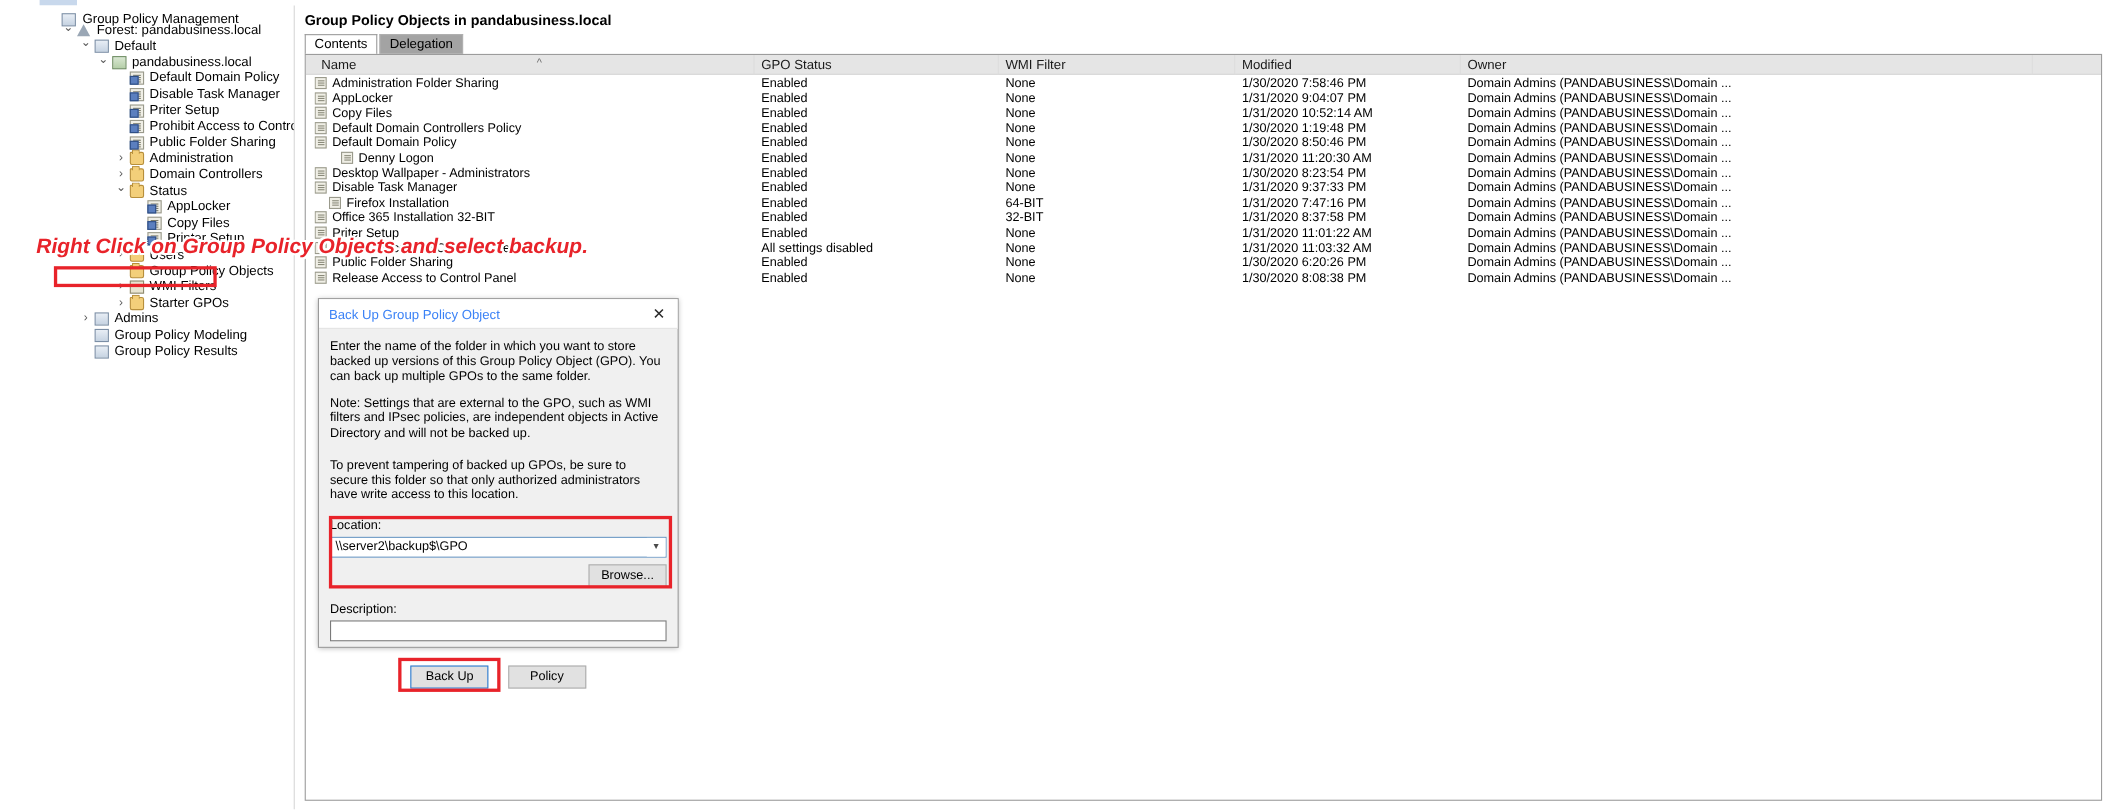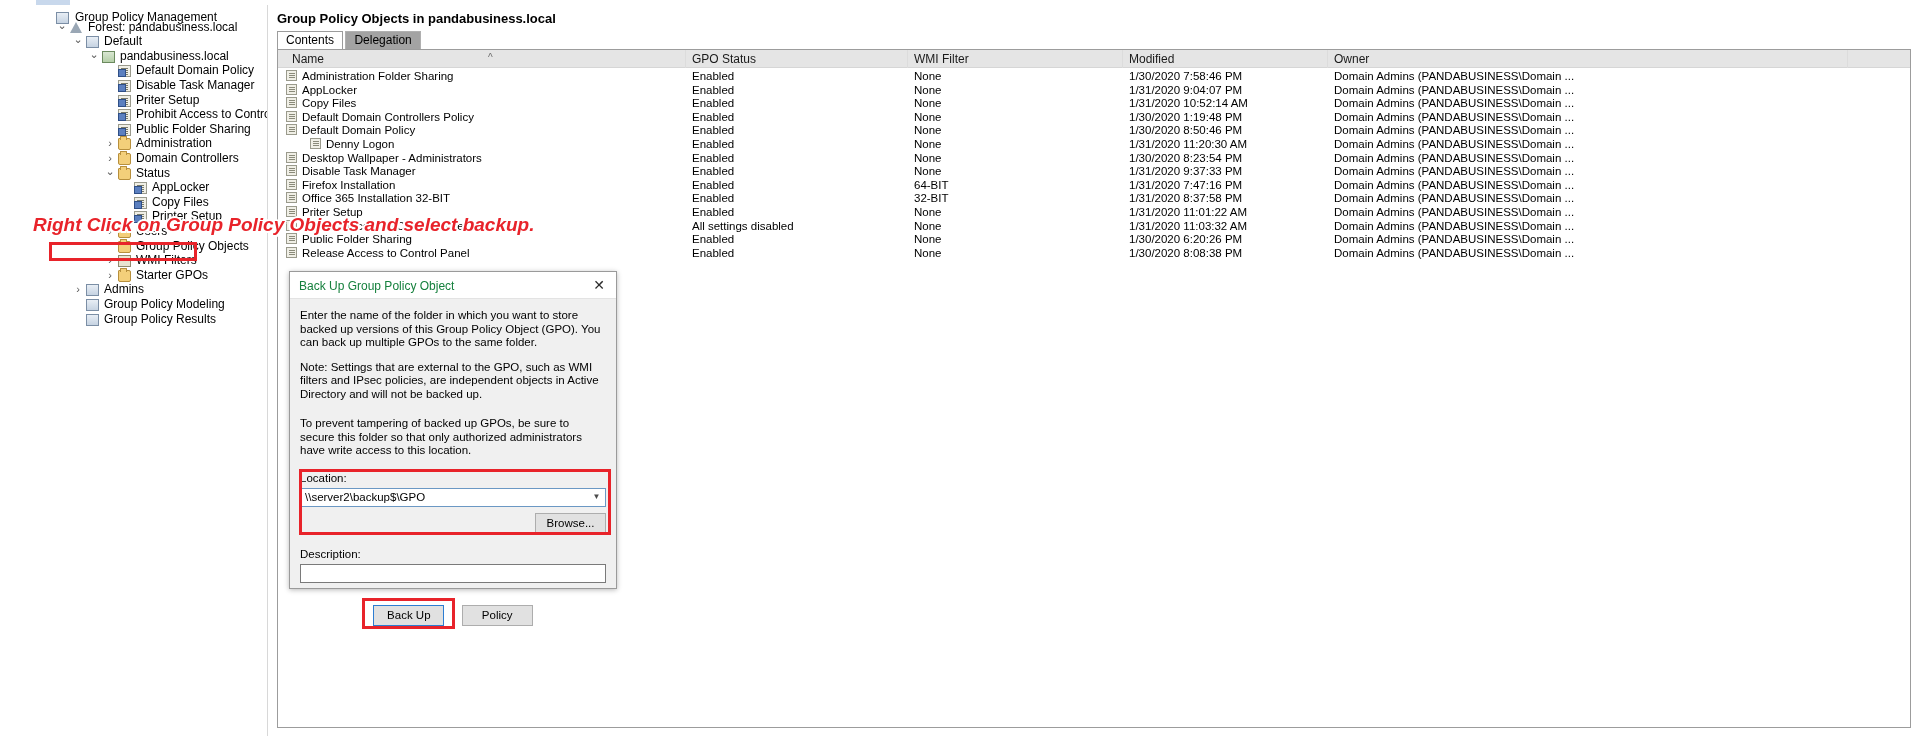--- a/index.html
+++ b/index.html
@@ -161,21 +161,21 @@
     background: #f0f0f0;
     border: 1px solid #9a9a9a;
     box-shadow: 0 1px 5px rgba(0,0,0,0.28);
     z-index: 40;
   }
   .dlg-title {
     position: relative; height: 27px; background: #ffffff;
     border-bottom: 1px solid #e3e3e3;
   }
   .dlg-title .t {
-    position: absolute; left: 9px; top: 7px; font-size: 12px; color: #15803d;
+    position: absolute; left: 9px; top: 7px; font-size: 12px; color: #3b82f6;
   }
   .dlg-close {
     position: absolute; right: 0; top: 0; width: 34px; height: 26px;
     line-height: 26px; text-align: center; font-size: 14px; color: #2b2b2b;
     cursor: pointer;
   }
   .dlg-body { position: relative; padding: 10px 10px 0 10px; }
   .dlg-p {
     font-size: 11.5px; line-height: 13.5px; color: #000;
     margin: 0 0 11px 0;
@@ -423,21 +423,21 @@
             <div class="gc" style="left: 8px; width: 400px;">
               <span class="rowicon"></span>
               <span class="rowtext">Disable Task Manager</span>
             </div>
             <div class="gc" style="left: 408px; width: 222px; padding-left: 6px;">Enabled</div>
             <div class="gc" style="left: 630px; width: 215px; padding-left: 6px;">None</div>
             <div class="gc" style="left: 845px; width: 205px; padding-left: 6px;">1/31/2020 9:37:33 PM</div>
             <div class="gc" style="left: 1050px; width: 520px; padding-left: 6px;">Domain Admins (PANDABUSINESS\Domain ...</div>
           </div>
           <div class="grow" style="position: absolute; top: 109.8px; left: 0px; right: 0px;">
-            <div class="gc" style="left: 8px; width: 400px;">
+            <div class="gc" style="left: 21px; width: 400px;">
               <span class="rowicon"></span>
               <span class="rowtext">Firefox Installation</span>
             </div>
             <div class="gc" style="left: 408px; width: 222px; padding-left: 6px;">Enabled</div>
             <div class="gc" style="left: 630px; width: 215px; padding-left: 6px;">64-BIT</div>
             <div class="gc" style="left: 845px; width: 205px; padding-left: 6px;">1/31/2020 7:47:16 PM</div>
             <div class="gc" style="left: 1050px; width: 520px; padding-left: 6px;">Domain Admins (PANDABUSINESS\Domain ...</div>
           </div>
           <div class="grow" style="position: absolute; top: 123.4px; left: 0px; right: 0px;">
             <div class="gc" style="left: 8px; width: 400px;">

